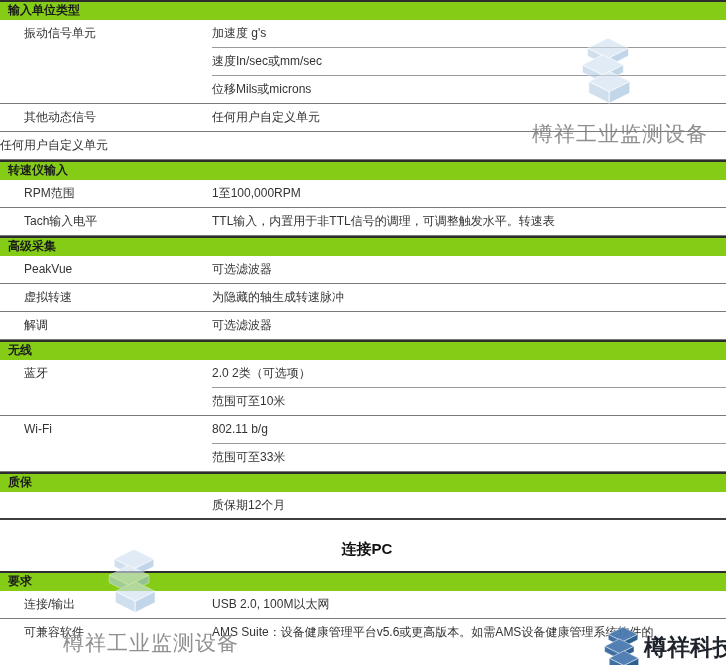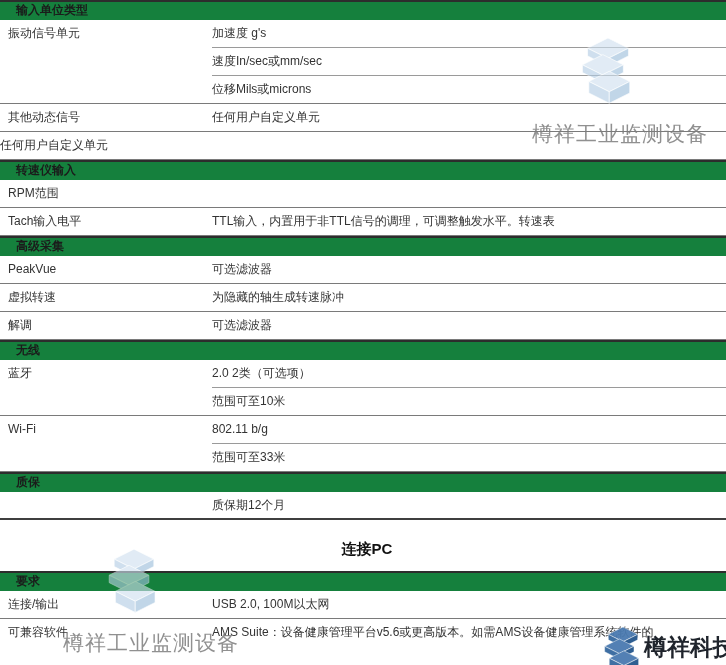--- a/index.html
+++ b/index.html
@@ -9,36 +9,36 @@
     overflow:hidden;
     background:#fff;
     font-family:"Liberation Sans","DejaVu Sans",sans-serif;
     color:#333;
   }
   
   .spec-table{width:726px;}
   .section-band{
     box-sizing:border-box;
     height:20px;line-height:17px;
-    background:#15803d;
+    background:#84cc16;
     border-top:2px solid #2d2d2d;
-    padding-left:16px;
+    padding-left:8px;
     font-size:12px;font-weight:bold;color:#1b1b1b;
   }
   .line{
     box-sizing:border-box;
     display:flex;
     height:28px;
   }
   .cell{
     box-sizing:border-box;
     font-size:12px;line-height:27px;
     white-space:nowrap;overflow:hidden;
   }
-  .cell.label{width:212px;flex:0 0 212px;padding-left:8px;color:#333;}
+  .cell.label{width:212px;flex:0 0 212px;padding-left:24px;color:#333;}
   .cell.value{flex:1 1 auto;color:#333;}
   .line.full{border-bottom:1px solid #7a7a7a;}
   .line.sub .cell.value{border-bottom:1px solid #9a9a9a;}
   .line.table-end{border-bottom:2px solid #3f3f3f;}
   .line.noline{border-bottom:none;}
   
   .pc-heading{
     margin:20px 0 13px 8px;
     font-size:15px;font-weight:bold;color:#111;
     height:18px;line-height:18px;text-align:center;
@@ -94,20 +94,21 @@
         <div class="line full">
           <div class="cell label">其他动态信号</div>
           <div class="cell value">任何用户自定义单元</div>
         </div>
         <div class="line full">
           <div class="cell value">任何用户自定义单元</div>
         </div>
         <div class="section-band">转速仪输入</div>
         <div class="line full">
           <div class="cell label">RPM范围</div>
+          <div class="cell value">1至100,000RPM</div>
         </div>
         <div class="line full">
           <div class="cell label">Tach输入电平</div>
           <div class="cell value">TTL输入，内置用于非TTL信号的调理，可调整触发水平。转速表</div>
         </div>
         <div class="section-band">高级采集</div>
         <div class="line full">
           <div class="cell label">PeakVue</div>
           <div class="cell value">可选滤波器</div>
         </div>

